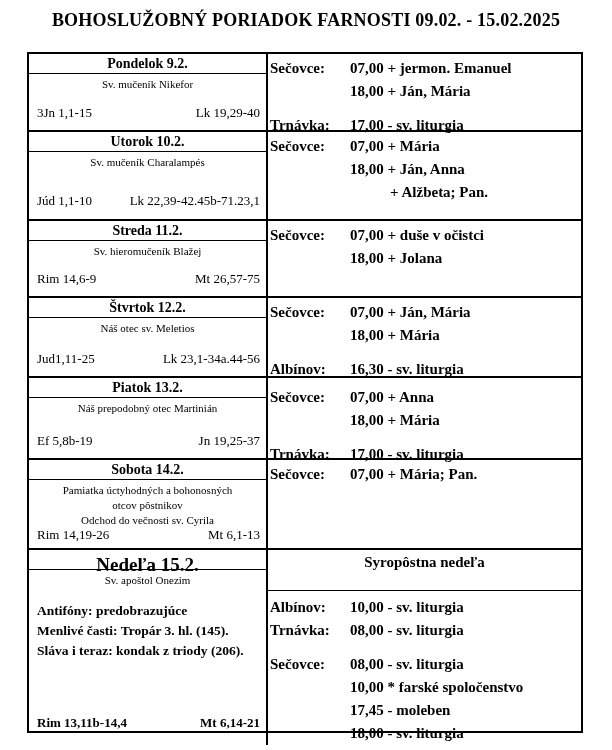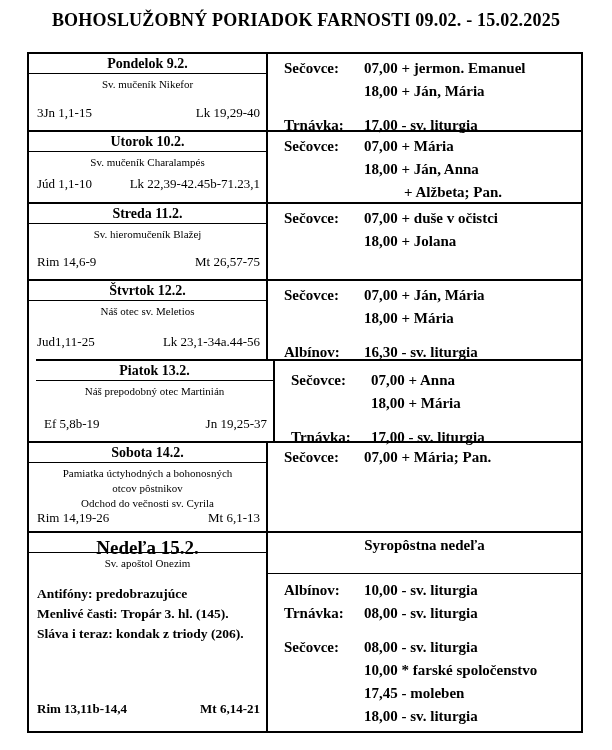--- a/index.html
+++ b/index.html
@@ -91,21 +91,21 @@
     height:41px;
     line-height:24px;
     box-sizing:border-box;
     margin-top:-3px;
   }
   .rline {
     display:flex;
     font-weight:bold;
     font-size:15px;
     line-height:23px;
-    padding-left:16px;
+    padding-left:2px;
     white-space:nowrap;
   }
   .rlabel { width:80px; flex:0 0 80px; }
   .rline.ind2 .rtext { padding-left:40px; }
   .rline.gap { margin-top:11px; }
   .rline.padtop { margin-top:5px; }
 </style>
 </head>
 <body>
 
@@ -131,21 +131,21 @@
         <span class="rlabel"></span>
         <span class="rtext">18,00 + Ján, Mária</span>
       </div>
       <div class="rline gap">
         <span class="rlabel">Trnávka:</span>
         <span class="rtext">17,00 - sv. liturgia</span>
       </div>
     </div>
   </div>
 
-  <div class="day-row" style="height:72px;">
+  <div class="day-row" style="height:89px;">
     <div class="cell-left">
       <div class="day-header">Utorok 10.2.</div>
       <div class="feast">Sv. mučeník Charalampés</div>
       <div class="readings oneline">
         <span>Júd 1,1-10</span>
         <span>Lk 22,39-42.45b-71.23,1</span>
       </div>
     </div>
     <div class="cell-right">
       <div class="rline">
@@ -202,21 +202,21 @@
         <span class="rlabel"></span>
         <span class="rtext">18,00 + Mária</span>
       </div>
       <div class="rline gap">
         <span class="rlabel">Albínov:</span>
         <span class="rtext">16,30 - sv. liturgia</span>
       </div>
     </div>
   </div>
 
-  <div class="day-row" style="height:82px;margin-left:7px;">
+  <div class="day-row" style="height:82px;">
     <div class="cell-left">
       <div class="day-header">Piatok 13.2.</div>
       <div class="feast">Náš prepodobný otec Martinián</div>
       <div class="readings">
         <span>Ef 5,8b-19</span>
         <span>Jn 19,25-37</span>
       </div>
     </div>
     <div class="cell-right">
       <div class="rline padtop">

